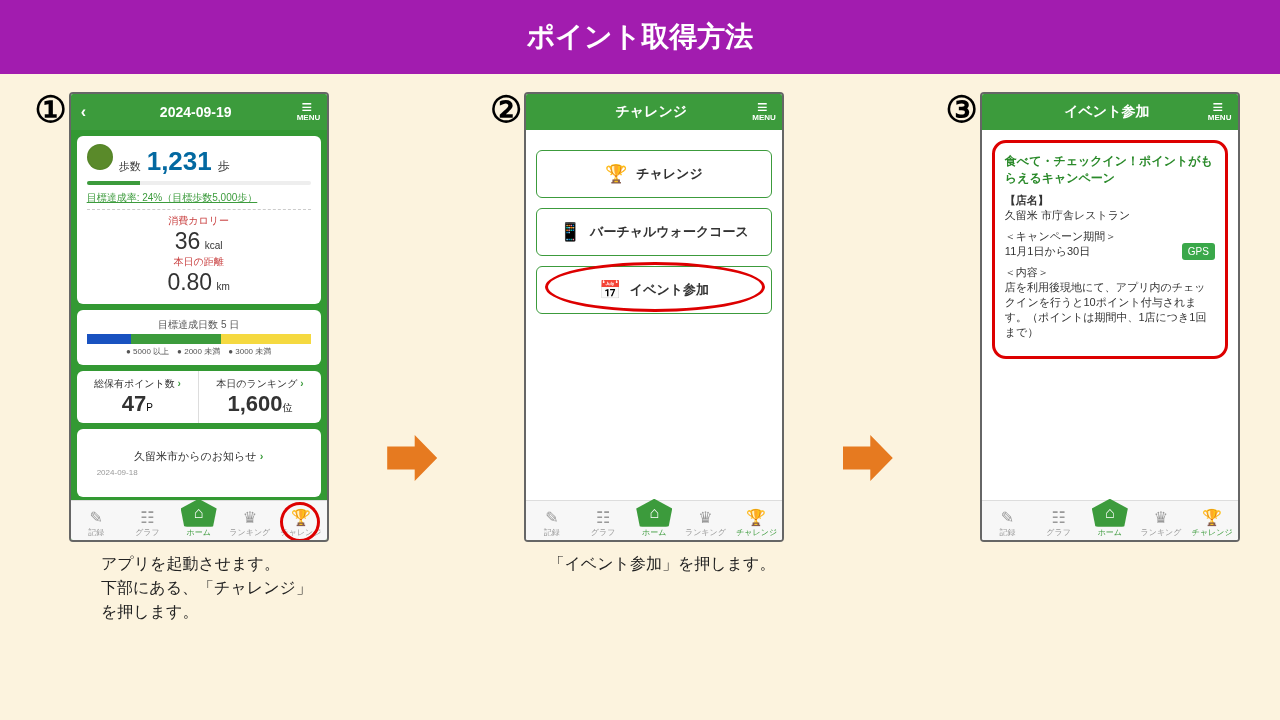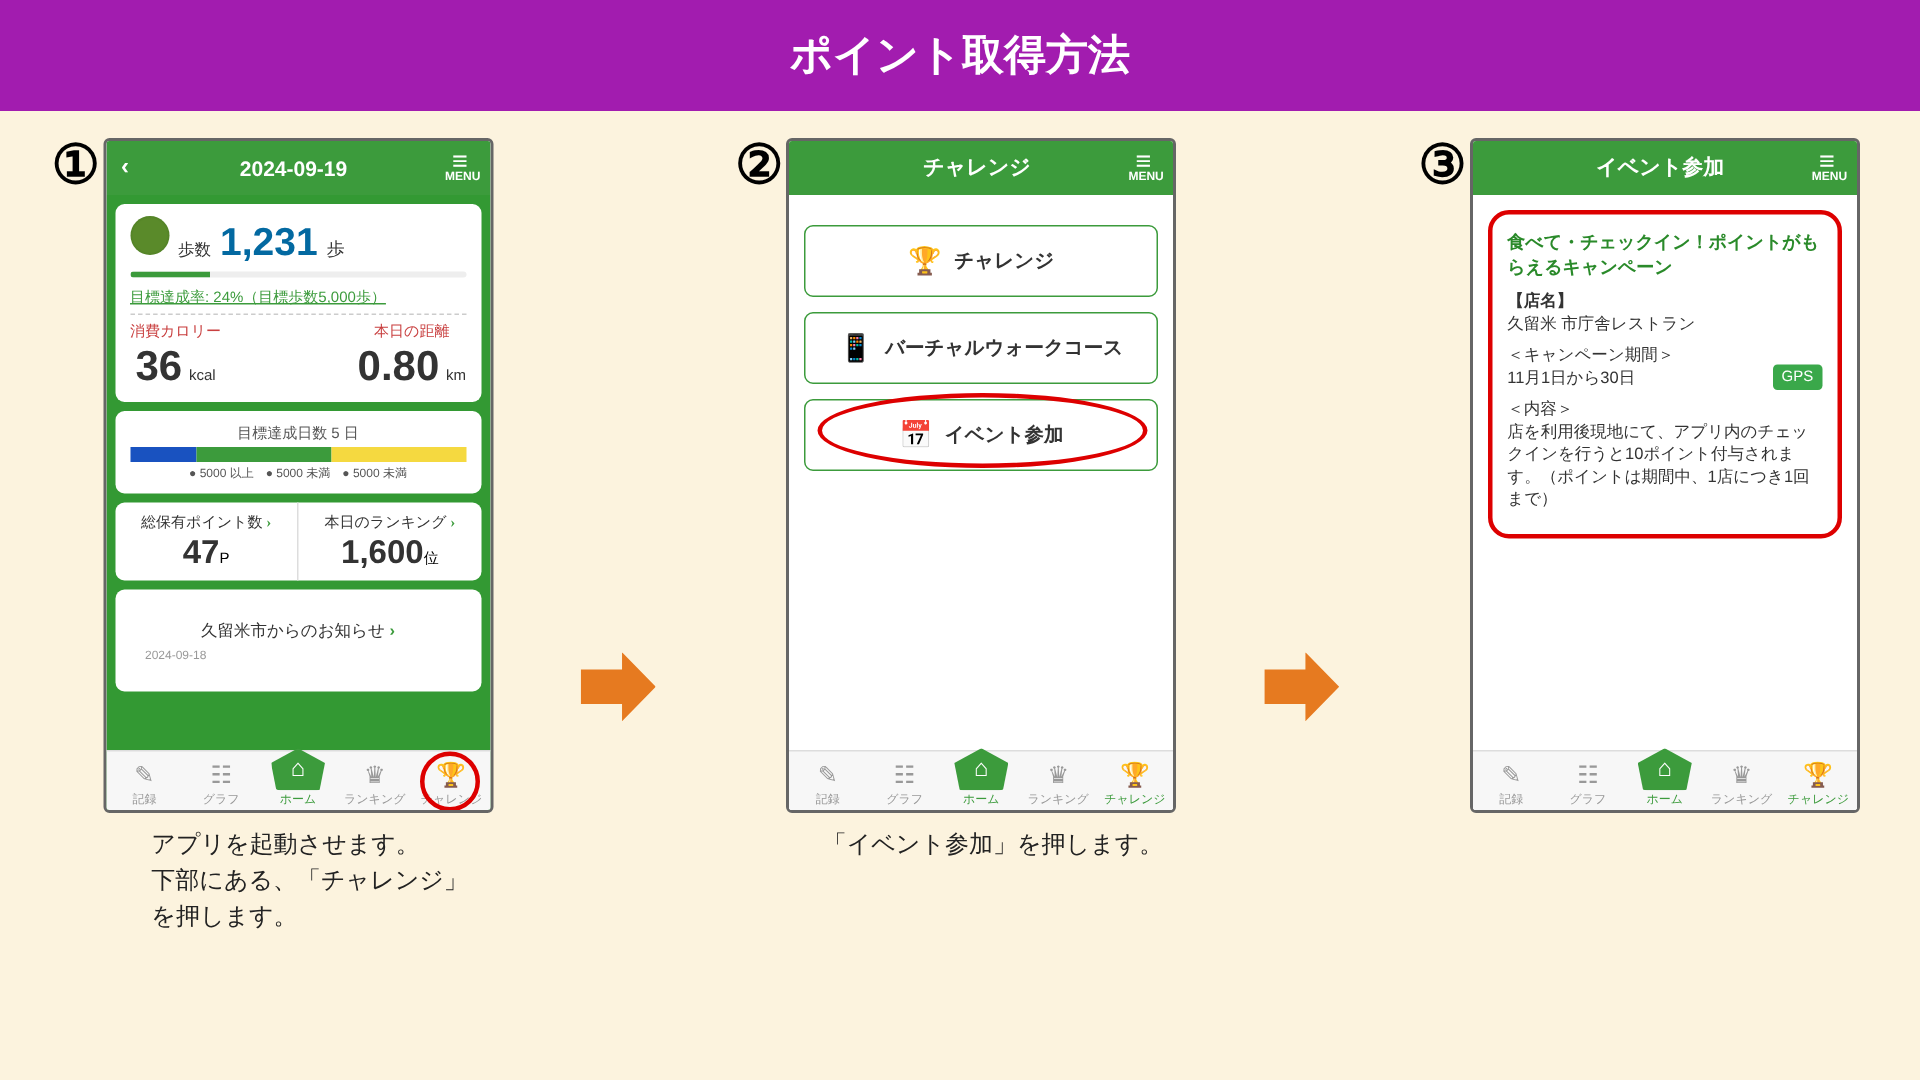--- a/index.html
+++ b/index.html
@@ -18,35 +18,35 @@
 .phone-body { background: #339933; padding: 6px; height: 410px; position: relative; }
 .card { background: #fff; border-radius: 6px; padding: 8px 10px; margin-bottom: 6px; }
 .steps-line { display: flex; align-items: baseline; gap: 6px; }
 .mascot { width: 26px; height: 26px; background: radial-gradient(circle,#5a8a2a 60%,#3d6b1a 100%); border-radius: 50%; }
 .stlabel { font-size: 11px; color: #333; }
 .stval { font-size: 26px; font-weight: bold; color: #0369a1; }
 .stu { font-size: 12px; color: #333; }
 .pg { height: 4px; background: #eee; border-radius: 2px; margin: 4px 0 6px; overflow: hidden; }
 .pg-fill { height: 100%; background: #3c9b3c; width: 24%; }
 .goal-line { font-size: 10px; color: #3c9b3c; border-bottom: 1px dashed #ccc; padding-bottom: 4px; text-decoration: underline; }
-.metrics { display: flex; justify-content: space-between; margin-top: 4px; }
+.metrics { display: flex; justify-content: flex-start; margin-top: 4px; flex-direction: column; }
 .metric { text-align: center; }
 .mlabel { font-size: 10px; color: #c94040; }
-.mval { font-size: 28px; font-weight: bold; color: #333; }
+.mval { font-size: 23px; font-weight: normal; color: #333; }
 .mu { font-size: 10px; color: #333; }
 .days-title { font-size: 10px; text-align: center; color: #555; margin-bottom: 2px; }
 .days-bar { display: flex; height: 10px; }
 .db1 { background: #1952c0; flex: 1; }
 .db2 { background: #3c9b3c; flex: 2; }
 .db3 { background: #f5d940; flex: 2; }
 .legend { font-size: 8px; text-align: center; color: #555; margin-top: 2px; }
 .pts-row { display: flex; background: #fff; border-radius: 6px; margin-bottom: 6px; }
 .pts-cell { flex: 1; text-align: center; padding: 6px; }
 .pts-cell:first-child { border-right: 1px solid #ddd; }
-.plab { font-size: 10px; color: #333; font-family: Liberation Serif, serif; }
+.plab { font-size: 10px; color: #333; }
 .plab .chev { color: #3c9b3c; font-weight: bold; }
 .pval { font-size: 22px; font-weight: bold; color: #333; }
 .pu { font-size: 10px; }
 .notice { background: #fff; border-radius: 6px; padding: 20px; font-size: 11px; color: #333; text-align: center; }
 .tabbar { background: #f7f7f7; display: flex; justify-content: space-around; align-items: flex-end; padding: 4px 0 2px; border-top: 1px solid #ddd; position: absolute; bottom: 0; left: 0; right: 0; }
 .tab { text-align: center; font-size: 8px; color: #999; width: 46px; position: relative; }
 .tab .ico { font-size: 16px; display:block; }
 .tab.home { color: #fff; }
 .tab.home .ico { background: #3c9b3c; border-radius: 6px; width: 36px; height: 28px; margin: -6px auto 0; line-height: 28px; clip-path: polygon(50% 0%, 100% 35%, 90% 100%, 10% 100%, 0% 35%); }
 .tab.home .lbl { color: #3c9b3c; }
@@ -103,21 +103,21 @@
               </div>
             </div>
           </div>
           <div class="card">
             <div class="days-title">目標達成日数 5 日</div>
             <div class="days-bar">
                 <div class="db1"></div>
                 <div class="db2"></div>
                 <div class="db3"></div>
               </div>
-            <div class="legend">● 5000 以上　● 5000 未満　● 5000 未満</div>
+            <div class="legend">● 5000 以上　● 2000 未満　● 3000 未満</div>
           </div>
           <div class="pts-row">
             <div class="pts-cell">
               <div class="plab"><span>総保有ポイント数</span> <span class="chev">›</span></div>
               <div><span class="pval">47</span><span class="pu">P</span></div>
             </div>
             <div class="pts-cell">
               <div class="plab"><span>本日のランキング</span> <span class="chev">›</span></div>
               <div><span class="pval">1,600</span><span class="pu">位</span></div>
             </div>

